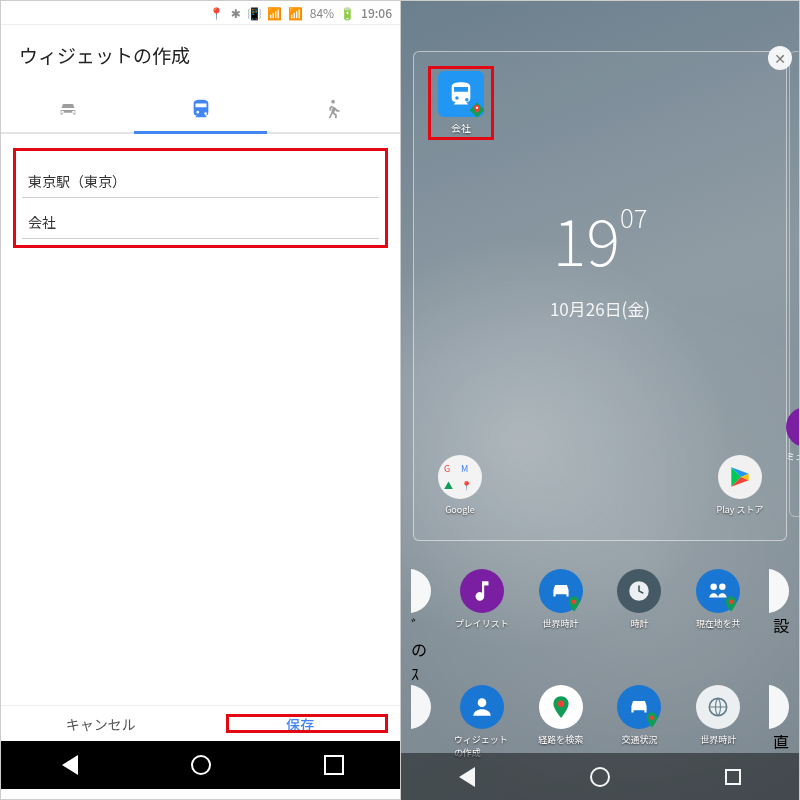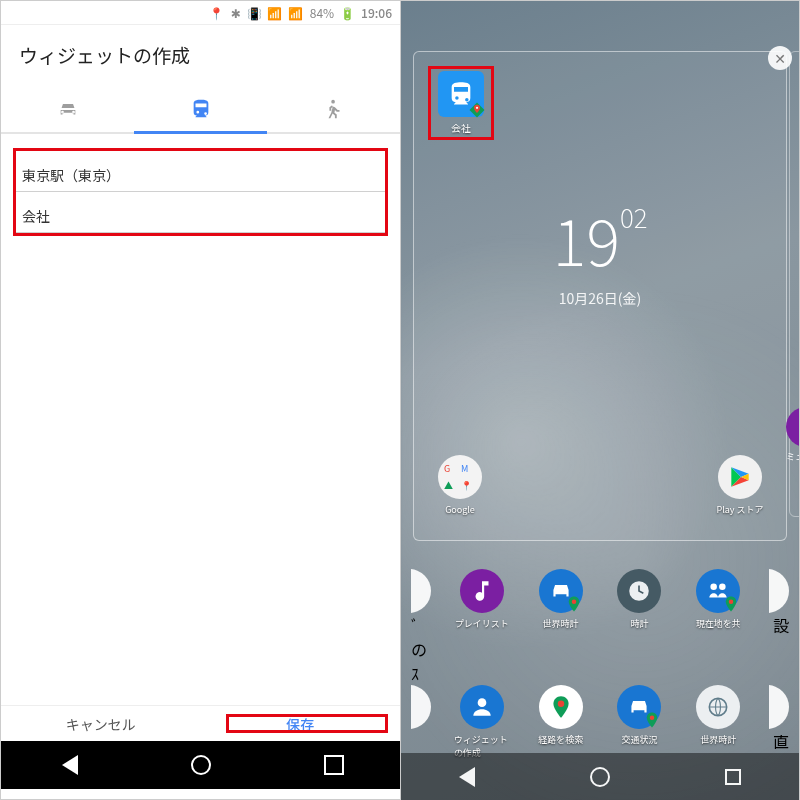--- a/index.html
+++ b/index.html
@@ -10,21 +10,21 @@
 
 
 .status { height:24px; background:#fff; color:#888; font-size:12px; display:flex; align-items:center; justify-content:flex-end; padding:0 8px; gap:6px; border-bottom:1px solid #eee; }
 .status .time { font-weight:500; }
 .left .content { background:#fff; height:716px; display:flex; flex-direction:column; }
 .left h1 { font-size:19px; font-weight:400; color:#222; padding:16px 18px 18px; }
 .tabs { display:flex; height:48px; }
 .tab { flex:1; display:flex; align-items:center; justify-content:center; border-bottom:2px solid #e4e4e4; color:#9e9e9e; cursor:pointer; }
 .tab.active { border-bottom:3px solid #4285f4; color:#4285f4; }
 .tab svg { width:22px; height:22px; }
-.fields { margin:14px 12px 0; border:3px solid #e30613; }
+.fields { margin:14px 12px 0; padding:6px; border:3px solid #e30613; }
 .field { padding:14px 6px 6px; border-bottom:1px solid #d0d0d0; font-size:14px; color:#333; }
 .spacer { flex:1; }
 .footer { display:flex; height:36px; border-top:1px solid #eee; }
 .footer > div { flex:1; display:flex; align-items:center; justify-content:center; font-size:14px; cursor:pointer; }
 .cancel { color:#555; }
 .save-wrap { position:relative; }
 .save { color:#4285f4; font-weight:500; }
 .save-box { position:absolute; left:25px; right:12px; top:8px; bottom:8px; border:3px solid #e30613; pointer-events:none; }
 
 
@@ -43,21 +43,21 @@
 .closebtn { position:absolute; top:-6px; right:-6px; width:24px; height:24px; border-radius:50%; background:rgba(255,255,255,0.9); color:#777; font-size:14px; display:flex; align-items:center; justify-content:center; cursor:pointer; }
 .widget-box { position:absolute; top:14px; left:14px; padding:2px; border:3px solid #e30613; }
 .widget { width:56px; display:flex; flex-direction:column; align-items:center; }
 .wicon { width:46px; height:46px; background:#2196f3; border-radius:6px; position:relative; display:flex; align-items:center; justify-content:center; }
 .wicon svg { width:28px; height:28px; }
 .wicon .pin { position:absolute; bottom:-2px; right:-2px; width:18px; height:18px; }
 .wlbl { color:#fff; font-size:10px; margin-top:3px; text-shadow:0 1px 2px rgba(0,0,0,0.6); }
 .clock { position:absolute; top:140px; left:0; right:0; text-align:center; color:#fff; }
 .clock .big { font-size:64px; font-weight:200;margin-top:10px; }
 .clock .small { font-size:26px; font-weight:200; vertical-align:top; position:relative; top:6px; }
-.clock .date { font-size:14px; margin-top:4px; opacity:0.9; }
+.clock .date { font-size:17px; margin-top:12px; opacity:0.9; }
 .preview .row { position:absolute; bottom:24px; left:0; right:0; display:flex; justify-content:space-between; padding:0 18px; }
 .appicon { display:flex; flex-direction:column; align-items:center; width:56px; }
 .appicon .ic { width:44px; height:44px; border-radius:50%; background:#f1f1f1; display:flex; align-items:center; justify-content:center; position:relative; }
 .appicon .lbl { color:#fff; font-size:9px; margin-top:4px; text-shadow:0 1px 2px rgba(0,0,0,0.7); }
 .side-page { position:absolute; top:50px; right:-30px; width:40px; height:466px; border:1px solid rgba(255,255,255,0.4); border-radius:6px; }
 .side-page .mini { position:absolute; top:355px; left:-4px; width:40px; height:40px; border-radius:50%; background:#7b1fa2; display:flex; align-items:center; justify-content:center; }
 .side-page .mlbl { position:absolute; top:398px; left:-4px; color:#fff; font-size:9px; }
 
 .drawer { position:absolute; bottom:48px; left:0; right:0; height:190px; display:flex; flex-direction:column; justify-content:space-around; padding:6px 4px; }
 .drawer .drow { display:flex; justify-content:space-between; padding:0 6px; }
@@ -140,21 +140,21 @@
             <svg class="pin" viewBox="0 0 24 24">
                 <path fill="#0f9d58" d="M12 2l10 10-10 10L2 12z"></path>
                 <path fill="#ea4335" d="M12 5a4 4 0 014 4c0 3-4 7-4 7s-4-4-4-7a4 4 0 014-4z"></path>
                 <circle fill="#fff" cx="12" cy="9" r="1.5"></circle>
               </svg>
           </div>
           <span class="wlbl">会社</span>
         </div>
       </div>
       <div class="clock">
-        <div><span class="big">19</span><span class="small">02</span></div>
+        <div><span class="big">19</span><span class="small">07</span></div>
         <div class="date">10月26日(金)</div>
       </div>
       <div class="row">
         <div class="appicon">
           <div class="ic" style="background:#f3f3f3;font-size:9px;display:grid;grid-template-columns:1fr 1fr;padding:6px;gap:2px">
               <span style="color:#ea4335">G</span>
               <span style="color:#4285f4">M</span>
               <span style="color:#0f9d58">▲</span>
               <span>📍</span>
             </div>

